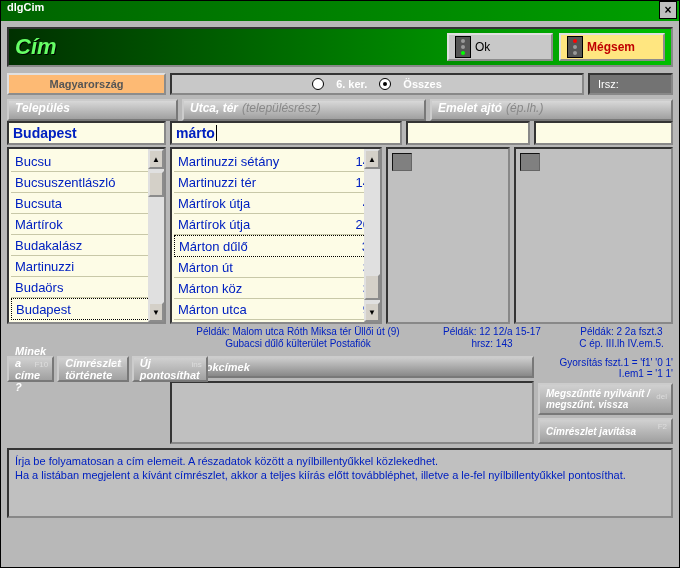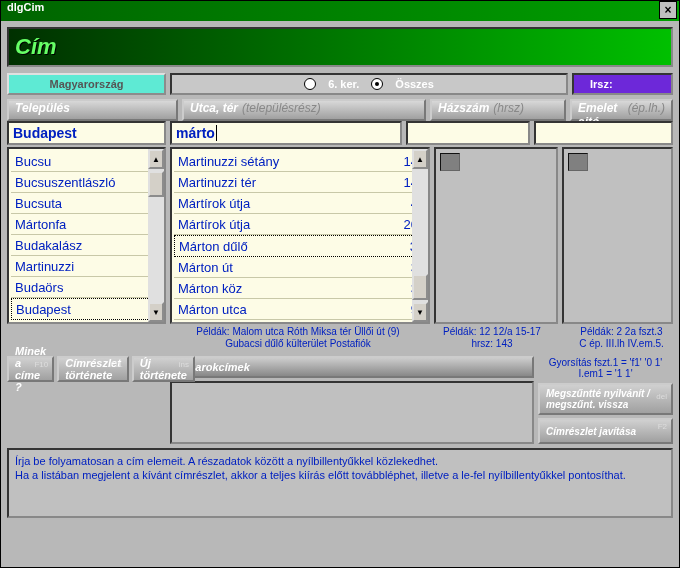--- a/index.html
+++ b/index.html
@@ -9,25 +9,25 @@
 .cimbar{margin:6px;height:36px;background:linear-gradient(to right,#003000,#00c000);border:2px inset #888;display:flex;align-items:center;padding:0 6px}
 .cimtitle{color:#6f6;font-style:italic;font-weight:bold;font-size:22px;text-shadow:1px 1px 0 #000}
 .cimbtns{margin-left:auto;display:flex;gap:6px}
 .cbtn{height:24px;min-width:90px;background:#c8c8c8;border:2px outset #e0e0e0;display:flex;align-items:center;gap:4px;padding:0 6px;font-size:12px}
 .cbtn.active{background:#ffe680;color:#c00000;font-weight:bold}
 .tlight{width:14px;height:20px;background:#555;border:1px solid #000;display:flex;flex-direction:column;justify-content:space-evenly;align-items:center}
 .tlight .l{width:4px;height:4px;border-radius:50%;background:#999}
 .tlight.g .l:nth-child(3){background:#0f0}
 .tlight.r .l:nth-child(1){background:#f00}
 .toprow{display:flex;margin:0 6px 4px 6px;gap:4px}
-.countrybox{width:155px;height:18px;background:#5eead4;border:2px outset #e0e0e0;display:flex;align-items:center;justify-content:center;font-weight:bold;color:#555;font-size:11px}
+.countrybox{width:155px;height:18px;background:#fdba74;border:2px outset #e0e0e0;display:flex;align-items:center;justify-content:center;font-weight:bold;color:#555;font-size:11px}
 .radiorow{flex:1;height:18px;background:#c8c8c8;border:2px inset #888;display:flex;align-items:center;justify-content:center;gap:12px;color:#fff;font-size:11px}
 .rb{width:10px;height:10px;border-radius:50%;background:#fff;border:1px solid #000;display:inline-flex;align-items:center;justify-content:center}
 .rb.on::after{content:"";width:4px;height:4px;border-radius:50%;background:#000}
-.irsz{width:65px;height:18px;background:#6d28d9;border:2px inset #888;display:flex;align-items:center;padding:0 16px;color:#fff;font-weight:bold}
+.irsz{width:65px;height:18px;background:#737373;border:2px inset #888;display:flex;align-items:center;padding:0 8px;color:#fff;font-weight:normal}
 .colheads{display:flex;margin:0 6px;gap:4px}
 .colh{background:linear-gradient(#d8d8d8,#a0a0a0);border:2px outset #ccc;height:18px;display:flex;align-items:flex-start;padding:0 6px;color:#fff;font-weight:bold;font-style:italic;font-size:12px}
 .colh .sub{color:#888;font-weight:normal;margin-left:4px;font-style:italic}
 .c1{width:155px}.c2{width:228px}.c3{width:120px}.c4{flex:1}
 .inputs{display:flex;margin:0 6px;gap:4px}
 .ibox{height:24px;background:#fdfce6;border:2px inset #888;display:flex;align-items:center;padding:0 4px;color:#0020c0;font-weight:bold;font-size:14px;box-sizing:border-box}
 .ibox.f{flex:1}
 .cursor{display:inline-block;width:1px;height:16px;background:#000;margin-left:1px;vertical-align:middle}
 .main{display:flex;margin:2px 6px 0 6px;gap:4px}
 .listwrap{position:relative;height:177px;box-sizing:border-box}
@@ -45,34 +45,52 @@
 .hintrow{display:flex;margin:0 6px;gap:16px}
 .hintrow>div{box-sizing:border-box}
 .bottom{display:flex;margin:4px 6px;gap:4px}
 .leftbtns{display:flex;flex-direction:row;gap:3px;width:159px}
 .gbtn{height:22px;background:linear-gradient(#d0d0d0,#a0a0a0);border:2px outset #ccc;display:flex;align-items:center;padding:0 6px;color:#fff;font-weight:bold;font-style:italic;font-size:11px;position:relative}
 .gbtn .key{position:absolute;right:4px;bottom:11px;font-size:8px;color:#ddd;font-style:normal;font-weight:normal}
 .mid{flex:1;display:flex;flex-direction:column;gap:3px}
 .shead{height:18px;background:linear-gradient(#ccc,#888);border:2px outset #ccc;color:#fff;font-weight:bold;font-style:italic;padding:0 16px;display:flex;align-items:center}
 .sbox{flex:1;background:#c0c0c0;border:2px inset #888;min-height:52px}
 .rightbtns{display:flex;flex-direction:column;gap:3px;width:135px}
-.rlbl{color:#0020c0;font-size:10px;text-align:center;line-height:11px;padding:1px 0}
+.rlbl{color:#0020c0;font-size:10px;text-align:right;line-height:11px;padding:1px 0}
 .help{margin:4px 6px 6px 6px;height:58px;background:#c0c0c0;border:2px inset #888;padding:4px 6px;color:#0020c0;font-size:11px;line-height:14px}
 </style>
 </head>
 <body>
 
 <div class="window">
   <div class="titlebar">
     <span>dlgCim</span>
     <div class="closebtn">×</div>
   </div>
 
   <div class="cimbar">
     <span class="cimtitle">Cím</span>
+    <div class="cimbtns">
+      <div class="cbtn">
+        <div class="tlight g">
+            <div class="l"></div>
+            <div class="l"></div>
+            <div class="l"></div>
+          </div>
+        <span>Ok</span>
+      </div>
+      <div class="cbtn active">
+        <div class="tlight r">
+            <div class="l"></div>
+            <div class="l"></div>
+            <div class="l"></div>
+          </div>
+        <span>Mégsem</span>
+      </div>
+    </div>
   </div>
 
   <div class="toprow">
     <div class="countrybox">
         <span>Magyarország</span>
       </div>
     <div class="radiorow">
       <span class="rb"></span>
         <span style="font-weight:bold">6. ker.</span>
       <span class="rb on"></span>
@@ -83,24 +101,20 @@
       </div>
   </div>
 
   <div class="colheads">
     <div class="colh c1">
         <span>Település</span>
       </div>
     <div class="colh c2">
         <span>Utca, tér</span>
         <span class="sub">(településrész)</span>
-      </div>
-    <div class="colh c3">
-        <span>Házszám</span>
-        <span class="sub">(hrsz)</span>
       </div>
     <div class="colh c4">
         <span>Emelet ajtó</span>
         <span class="sub">(ép.lh.)</span>
       </div>
   </div>
 
   <div class="inputs">
     <div class="ibox" style="width:159px">
         <span>Budapest</span>
@@ -112,36 +126,36 @@
     <div class="ibox" style="width:124px"></div>
     <div class="ibox f"></div>
   </div>
 
   <div class="main">
     <div class="listwrap" style="width:159px">
       <div class="list" id="townlist">
           <div class="row">Bucsu</div>
           <div class="row">Bucsuszentlászló</div>
           <div class="row">Bucsuta</div>
-          <div class="row">Mártonfa</div>
+          <div class="row">Mártírok</div>
           <div class="row">Budakalász</div>
           <div class="row">Martinuzzi</div>
           <div class="row">Budaörs</div>
           <div class="row sel">Budapest</div>
           <div class="row">Buqac</div>
         </div>
       <div class="scroll">
         <div class="sbtn">▲</div>
         <div class="strack">
             <div class="sthumb" style="top:2px"></div>
           </div>
         <div class="sbtn">▼</div>
       </div>
     </div>
-    <div class="listwrap" style="width:260px">
+    <div class="listwrap" style="width:212px">
       <div class="list" id="streetlist">
           <div class="row">
             <span>Martinuzzi sétány</span>
             <span class="num">14</span>
           </div>
           <div class="row">
             <span>Martinuzzi tér</span>
             <span class="num">14</span>
           </div>
           <div class="row">
@@ -200,21 +214,21 @@
     <div class="leftbtns">
       <div class="gbtn">
           <span>Minek a címe ?</span>
           <span class="key">F10</span>
         </div>
       <div class="gbtn">
           <span>Címrészlet története</span>
           <span class="key">F11</span>
         </div>
       <div class="gbtn">
-          <span>Új története</span>
+          <span>Új pontosíthat</span>
           <span class="key">ins</span>
         </div>
     </div>
     <div class="mid">
       <div class="shead">
           <span>Sarokcímek</span>
         </div>
       <div class="sbox"></div>
     </div>
     <div class="rightbtns">

